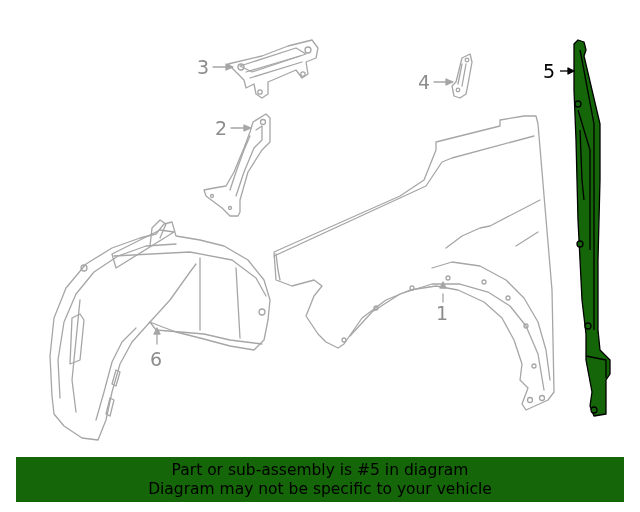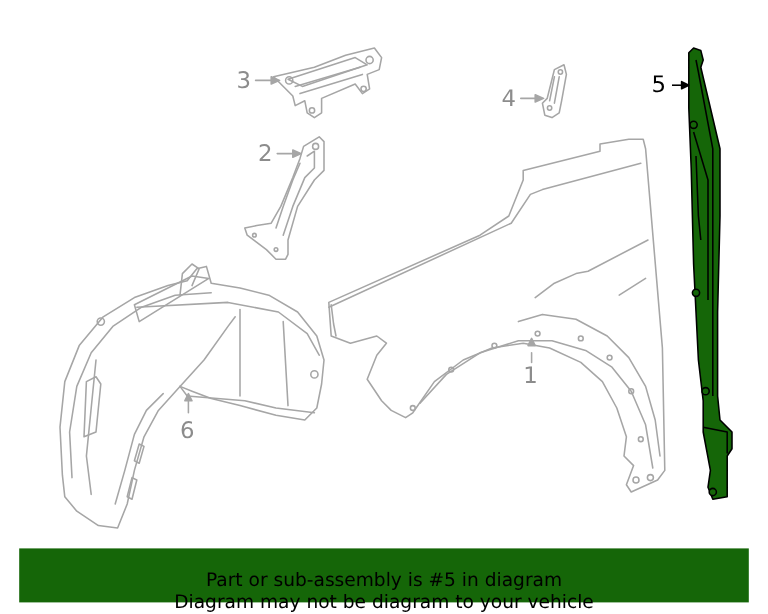--- a/index.html
+++ b/index.html
@@ -4,21 +4,21 @@
 <style>
   html, body { margin: 0; padding: 0; background: #ffffff; }
   body { width: 640px; height: 512px; position: relative; overflow: hidden; font-family: "DejaVu Sans", sans-serif; }
   #diagram { position: absolute; left: 0; top: 0; width: 640px; height: 512px; }
   .callout { position: absolute; font-family: "DejaVu Sans", sans-serif; font-size: 19px; line-height: 19px; color: #8c8c8c; }
   .callout.active { color: #000000; }
   #banner {
     position: absolute; left: 16px; top: 457px; width: 608px; height: 45px;
     background: #156608; color: #000000; text-align: center;
     font-family: "DejaVu Sans", sans-serif; font-size: 15.5px; line-height: 19px;
-    padding-top: 17px; box-sizing: border-box;
+    padding-top: 4px; box-sizing: border-box;
   }
   #banner div { white-space: nowrap; }
 </style>
 </head>
 <body>
 
 <svg id="diagram" viewBox="0 0 640 512" xmlns="http://www.w3.org/2000/svg">
   <g fill="none" stroke="#a6a6a6" stroke-width="1.3" stroke-linejoin="round" stroke-linecap="round">
 
     <g>
@@ -119,14 +119,14 @@
 
 <div class="callout" style="left:436px; top:304px;">1</div>
 <div class="callout" style="left:215px; top:119px;">2</div>
 <div class="callout" style="left:197px; top:58px;">3</div>
 <div class="callout" style="left:418px; top:73px;">4</div>
 <div class="callout active" style="left:543px; top:62px;">5</div>
 <div class="callout" style="left:150px; top:350px;">6</div>
 
 <div id="banner">
   <div>Part or sub-assembly is #5 in diagram</div>
-  <div>Diagram may not be diagram to your vehicle</div>
+  <div>Diagram may not be specific to your vehicle</div>
 </div>
 
 </body></html>

